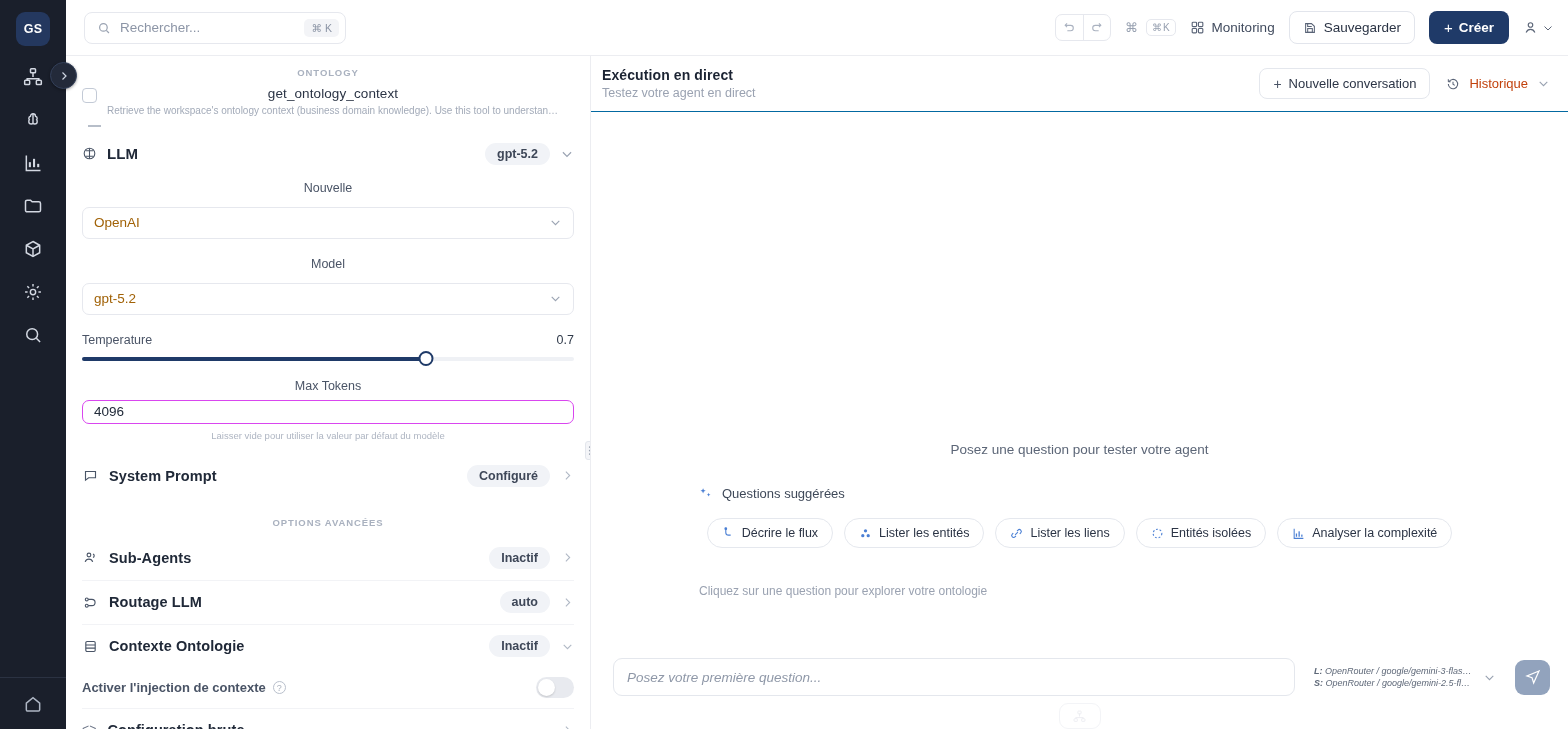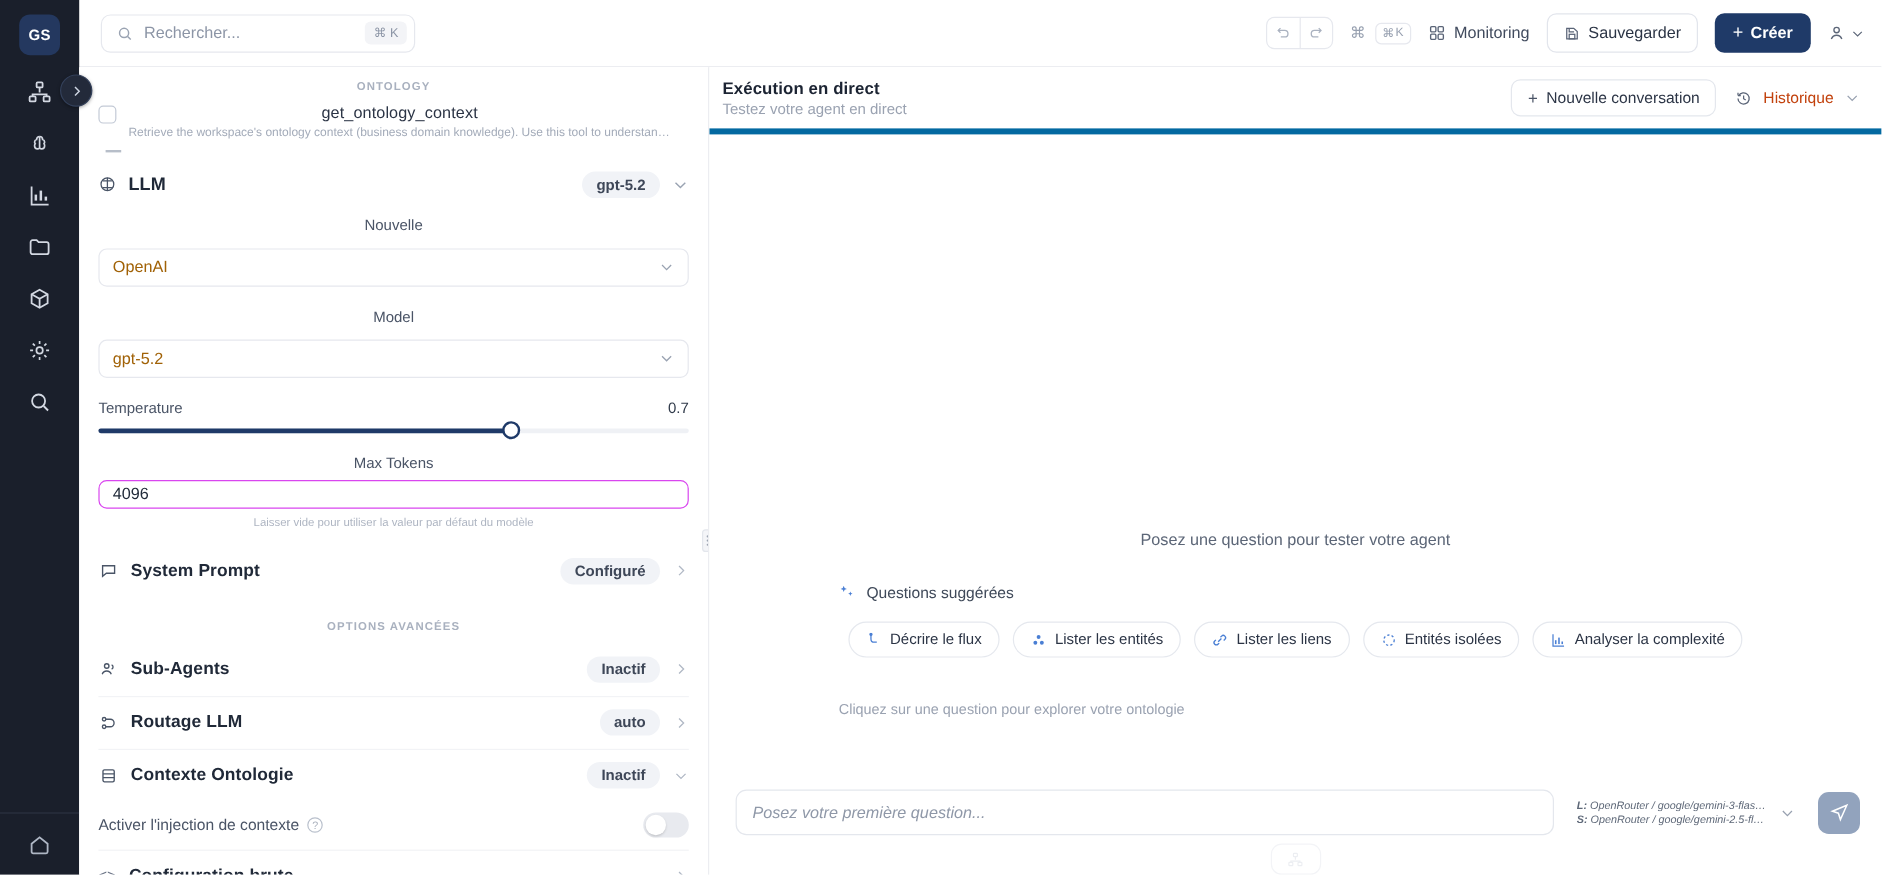--- a/index.html
+++ b/index.html
@@ -189,21 +189,21 @@
   .list-row.no-top { border-top: none; }
   .list-row .ico { color: #4a5567; display: flex; width: 16px; justify-content: center; }
   .list-row .ico svg { width: 15px; height: 15px; }
   .list-row .nm { font-size: 14.5px; font-weight: 600; color: #202938; letter-spacing: .1px; }
   .list-row .pill { margin-left: auto; }
   .list-row .arrow { color: #b0b8c5; display: flex; }
   .list-row .arrow svg { width: 13px; height: 13px; }
 
   .sp-sep { height: 13px; }
   .toggle-row { display: flex; align-items: center; height: 40px; }
-  .toggle-row .lbl { font-size: 13px; color: #4a5466; }
+  .toggle-row .lbl { font-size: 13px; color: #4a5466; font-weight: bold; }
   .toggle-row .qm {
     width: 13px; height: 13px; border: 1px solid #b9c0cc; border-radius: 50%;
     color: #aab1bd; font-size: 9px; display: inline-flex; align-items: center;
     justify-content: center; margin-left: 7px;
   }
   .switch {
     margin-left: auto; width: 38px; height: 21px; border-radius: 12px;
     background: #e8eaef; position: relative;
   }
   .switch .dot {
@@ -217,21 +217,21 @@
     position: absolute; left: 519px; top: 385px; width: 13px; height: 19px;
     background: #f4f5f8; border: 1px solid #e3e6ec; border-radius: 3px;
     display: flex; align-items: center; justify-content: center; z-index: 30;
   }
   .grip svg { width: 7px; height: 11px; color: #9da5b2; }
 
   
   .runpanel { flex: 1; display: flex; flex-direction: column; min-width: 0; background: #fff; }
   .run-head {
     height: 56px; flex: 0 0 56px; display: flex; align-items: center;
-    padding: 0 18px 0 11px; border-bottom: 5px solid #0369a1;
+    padding: 0 18px 0 11px; border-bottom: 1px solid #0369a1;
   }
   .run-title { font-size: 14px; font-weight: bold; color: #1c2433; letter-spacing: .1px; }
   .run-sub { font-size: 12.5px; color: #9aa2b1; margin-top: 3px; }
   .run-head-right { margin-left: auto; display: flex; align-items: center; gap: 16px; }
   .btn-nc {
     display: flex; align-items: center; gap: 7px; border: 1px solid #e4e7ed;
     border-radius: 8px; height: 31px; padding: 0 13px; font-size: 13px;
     color: #2c3546; font-weight: 500; background: #fff;
   }
   .btn-nc .plus { font-size: 14px; color: #55607240; color: #4a5466; }

